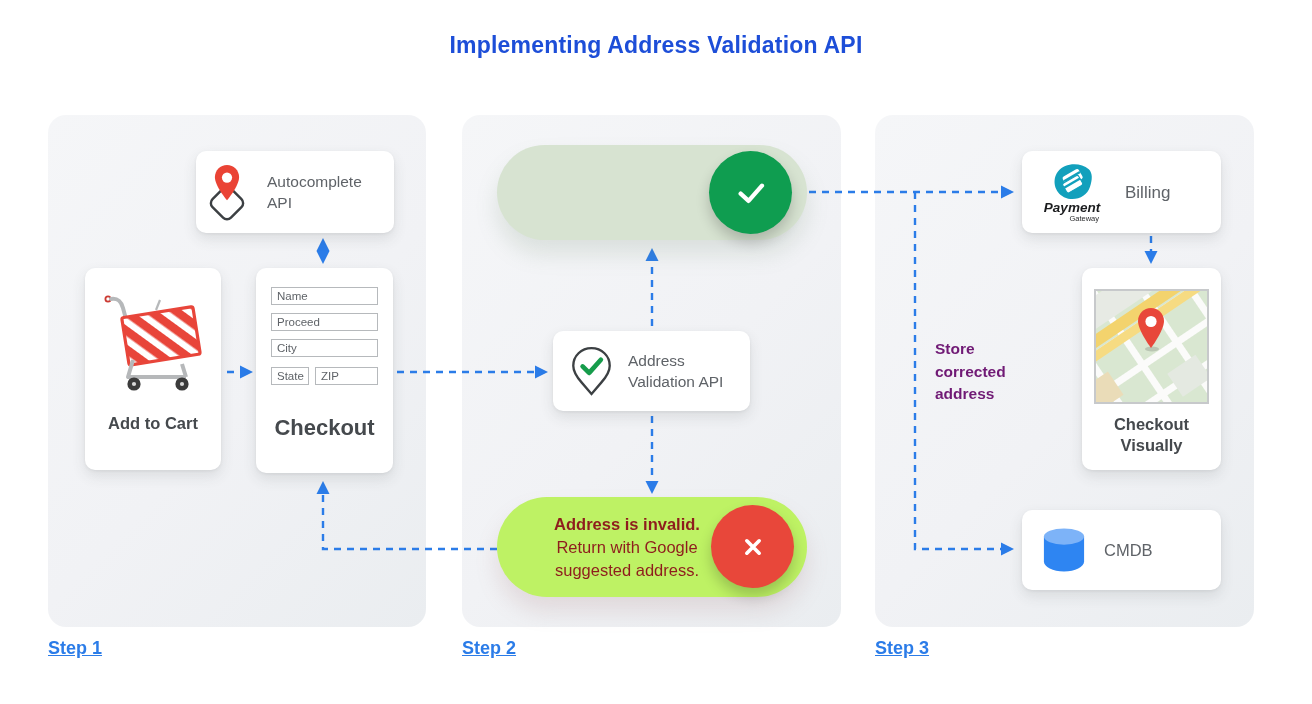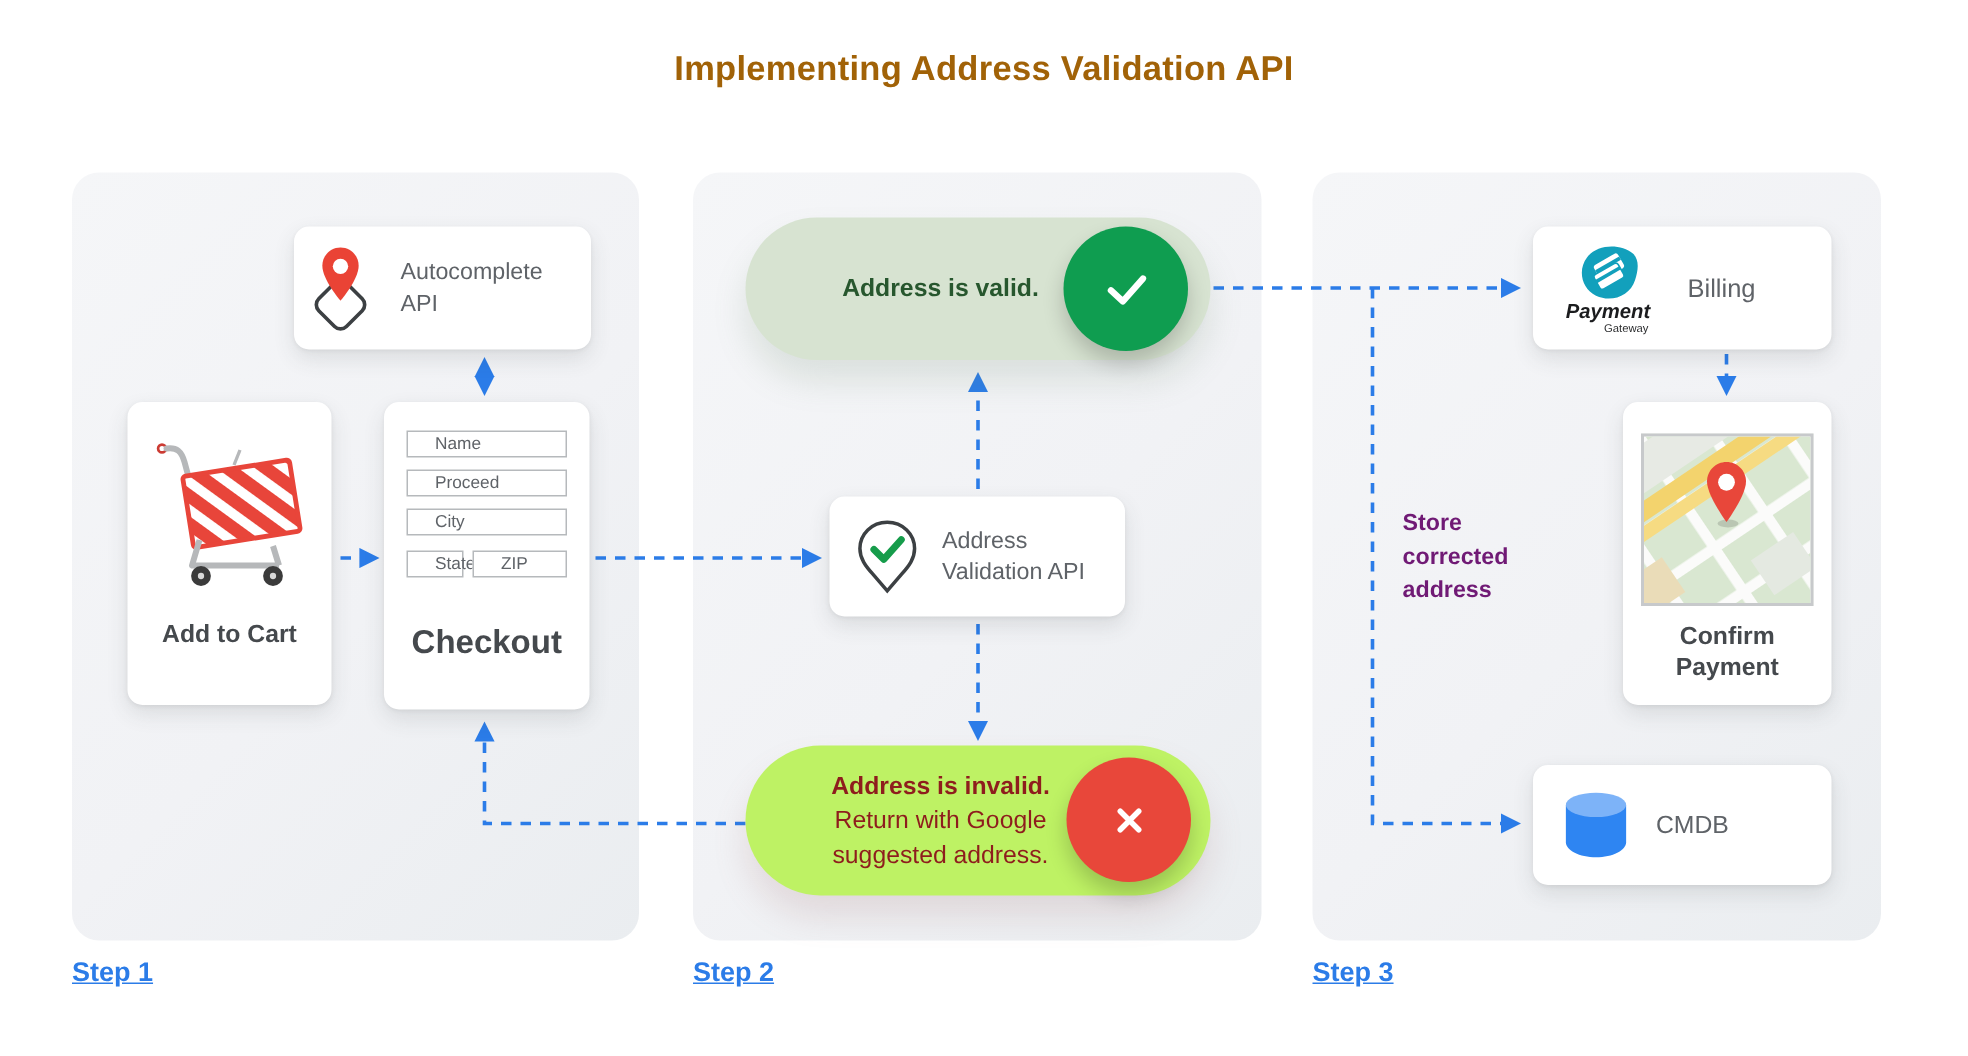--- a/index.html
+++ b/index.html
@@ -1,21 +1,21 @@
 <!DOCTYPE html>
 <html><head>
 <meta charset="utf-8">
 <style>
   * { margin:0; padding:0; box-sizing:border-box; }
   html,body { background:#fff; }
   body { font-family:"Liberation Sans", sans-serif; }
   #stage { position:relative; width:1312px; height:704px; background:#ffffff; overflow:hidden; }
 
   .title { position:absolute; top:32px; left:0; width:100%; text-align:center;
-           font-size:23px; font-weight:700; color:#a16207; letter-spacing:.2px; }
+           font-size:23px; font-weight:700; color:#1d4ed8; letter-spacing:.2px; }
 
   .panel { position:absolute; top:115px; height:512px; border-radius:18px;
            background:linear-gradient(135deg,#f5f6f8 0%,#f1f2f5 55%,#eaedf0 100%); }
   .panel1 { left:48px;  width:378px; }
   .panel2 { left:462px; width:379px; }
   .panel3 { left:875px; width:379px; }
 
   .step-label { position:absolute; top:638px; font-size:18px; font-weight:700; color:#2b7ce8;text-decoration:underline; }
 
   .card { position:absolute; background:#fff; border-radius:10px;
@@ -28,21 +28,21 @@
   
   .card-autocomplete { left:196px; top:151px; width:198px; height:82px; padding-left:4px; }
   .card-autocomplete .lbl { margin-left:13px; width:106px; }
 
   .card-cart { left:85px; top:268px; width:136px; height:202px; }
   .card-cart svg.cart { position:absolute; left:13px; top:22px; }
   .card-cart .lbl { position:absolute; top:146px; width:100%; text-align:center; font-size:16.5px; }
 
   .card-checkout { left:256px; top:268px; width:137px; height:205px; }
   .field { position:absolute; left:15px; width:107px; height:18px; background:#fff;
-           border:1px solid #b6b9bc; color:#5f6368; font-size:11.5px; line-height:16px; padding-left:18px; }
+           border:1px solid #b6b9bc; color:#5f6368; font-size:11.5px; line-height:16px; padding-left:5px; }
   .f-name{top:19px;} .f-address{top:45px;} .f-city{top:71px;}
   .f-state{top:99px; width:38px;} .f-zip{top:99px; left:59px; width:63px;}
   .card-checkout .lbl { position:absolute; top:147px; width:100%; text-align:center; font-size:22px; }
 
   
   .pill { position:absolute; left:497px; width:310px; border-radius:60px; }
   .pill-valid { top:145px; height:95px; background:#d7e3d1; box-shadow:0 14px 22px rgba(110,140,110,.18); }
   .pill-invalid { top:497px; height:100px; background:#bef264; box-shadow:0 14px 22px rgba(160,110,110,.18); }
   .pill-text { position:absolute; left:38px; top:0; height:100%; width:184px;
                display:flex; flex-direction:column; justify-content:center; text-align:center;
@@ -146,21 +146,20 @@
     <div class="field f-city">City</div>
     <div class="field f-state">State</div>
     <div class="field f-zip">ZIP</div>
     <div class="dark-label lbl">Checkout</div>
   </div>
 
   <div class="step-label" style="left:48px">Step 1</div>
 
   <div class="pill pill-valid">
     <div class="pill-text">
-      <div class="t1">Address is valid.</div>
     </div>
     <div class="badge badge-check">
       <svg width="50" height="50" viewBox="0 0 82 82">
         <path d="M24 42 L37 54 L59 29" fill="none" stroke="#fff" stroke-width="7" stroke-linecap="round" stroke-linejoin="round"></path>
       </svg>
     </div>
   </div>
 
   <div class="card hcard card-validation">
     <svg width="43" height="51" viewBox="0 0 46 54">
@@ -218,21 +217,21 @@
           <rect x="-29" y="52" width="34" height="28" fill="#eadcb8"></rect>
           <rect x="53" y="87" width="34" height="28" fill="#e4e9e1"></rect>
           <rect x="-70" y="14" width="260" height="12" fill="#f3d36d"></rect>
           <rect x="-70" y="28" width="260" height="9" fill="#f6db82"></rect>
         </g>
         <ellipse cx="56" cy="58" rx="7" ry="2.6" fill="rgba(0,0,0,.14)"></ellipse>
         <path d="M55 17 C47.8 17 42 22.8 42 30 C42 39.5 55 57 55 57 C55 57 68 39.5 68 30 C68 22.8 62.2 17 55 17 Z" fill="#e8473a"></path>
         <circle cx="55" cy="30.5" r="5.6" fill="#fff"></circle>
       </svg>
     </div>
-    <div class="dark-label lbl" style="padding:0 24px;">Confirm Payment</div>
+    <div class="dark-label lbl" style="padding:0 24px;">Checkout Visually</div>
   </div>
 
   <div class="card hcard card-cmdb">
     <svg width="44" height="48" viewBox="0 0 46 50">
       <path d="M2 11 L2 37 C2 42.5 11.4 47.5 23 47.5 C34.6 47.5 44 42.5 44 37 L44 11 Z" fill="#2e85f2"></path>
       <ellipse cx="23" cy="11" rx="21" ry="8.5" fill="#7db3f8"></ellipse>
     </svg>
     <div class="gray-label lbl">CMDB</div>
   </div>
 

